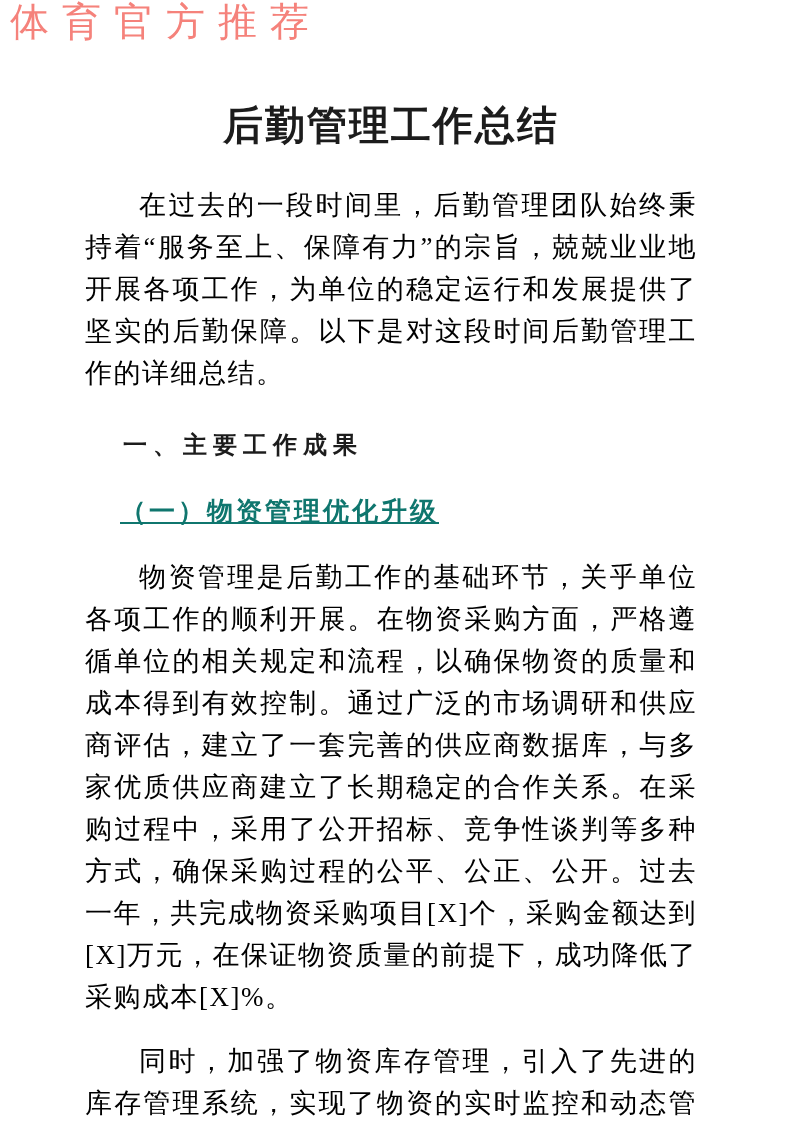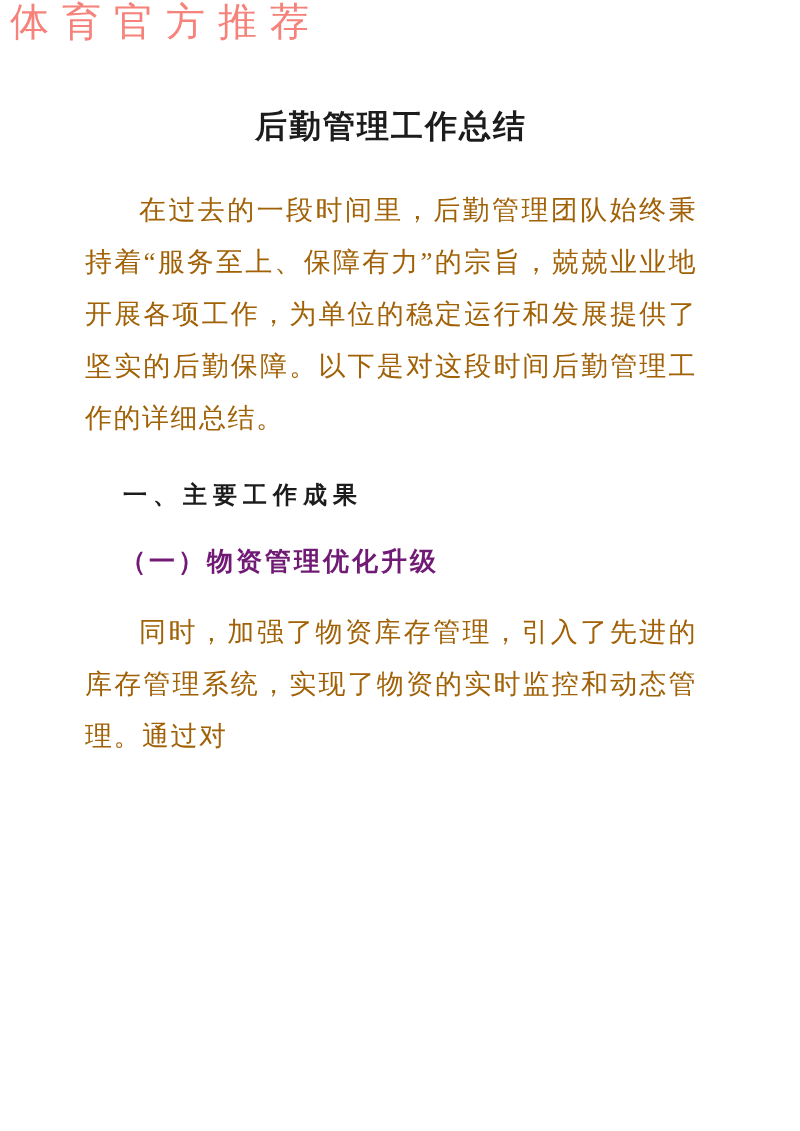--- a/index.html
+++ b/index.html
@@ -29,55 +29,56 @@
   }
   .page {
     position: absolute;
     top: 0;
     left: 85px;
     width: 612px;
   }
   .doc-title {
     margin: 98px 0 0 0;
     text-align: center;
-    font-size: 32px;
+    font-size: 40px;
     line-height: 56px;
     font-weight: bold;
     letter-spacing: 2px;
     color: #1c1c1c;
   }
   .para {
     margin: 30px 0 0 0;
     font-size: 27px;
-    line-height: 52px;
+    line-height: 42px;
     letter-spacing: 1.5px;
     text-align: justify;
     text-indent: 2em;
-    color: #a16207;
+    color: #000000;
   }
   .para.hang-quote {
     
   }
   .h1 {
     margin: 28px 0 0 0;
     padding-left: 38px;
     font-size: 24px;
     line-height: 46px;
     font-weight: bold;
     letter-spacing: 6px;
     color: #1c1c1c;
   }
   .h2 {
     margin: 26px 0 0 0;
     padding-left: 35px;
     font-size: 26px;
     line-height: 36px;
     font-weight: bold;
     letter-spacing: 3px;
-    color: #701a75;
+    color: #0f766e;
+    text-decoration: underline;
   }
   .body-para {
     margin-top: 26px;
   }
   .body-para + .body-para {
     margin-top: 22px;
   }
 </style>
 </head>
 <body>
@@ -87,16 +88,17 @@
 <div class="page">
 
   <h1 class="doc-title">后勤管理工作总结</h1>
 
   <p class="para hang-quote">在过去的一段时间里，后勤管理团队始终秉持着“服务至上、保障有力”的宗旨，兢兢业业地开展各项工作，为单位的稳定运行和发展提供了坚实的后勤保障。以下是对这段时间后勤管理工作的详细总结。</p>
 
   <h2 class="h1">一、主要工作成果</h2>
 
   <h3 class="h2">（一）物资管理优化升级</h3>
 
+  <p class="para body-para">物资管理是后勤工作的基础环节，关乎单位各项工作的顺利开展。在物资采购方面，严格遵循单位的相关规定和流程，以确保物资的质量和成本得到有效控制。通过广泛的市场调研和供应商评估，建立了一套完善的供应商数据库，与多家优质供应商建立了长期稳定的合作关系。在采购过程中，采用了公开招标、竞争性谈判等多种方式，确保采购过程的公平、公正、公开。过去一年，共完成物资采购项目[X]个，采购金额达到[X]万元，在保证物资质量的前提下，成功降低了采购成本[X]%。</p>
 
   <p class="para body-para">同时，加强了物资库存管理，引入了先进的库存管理系统，实现了物资的实时监控和动态管理。通过对</p>
 
 </div>
 
 </body></html>

